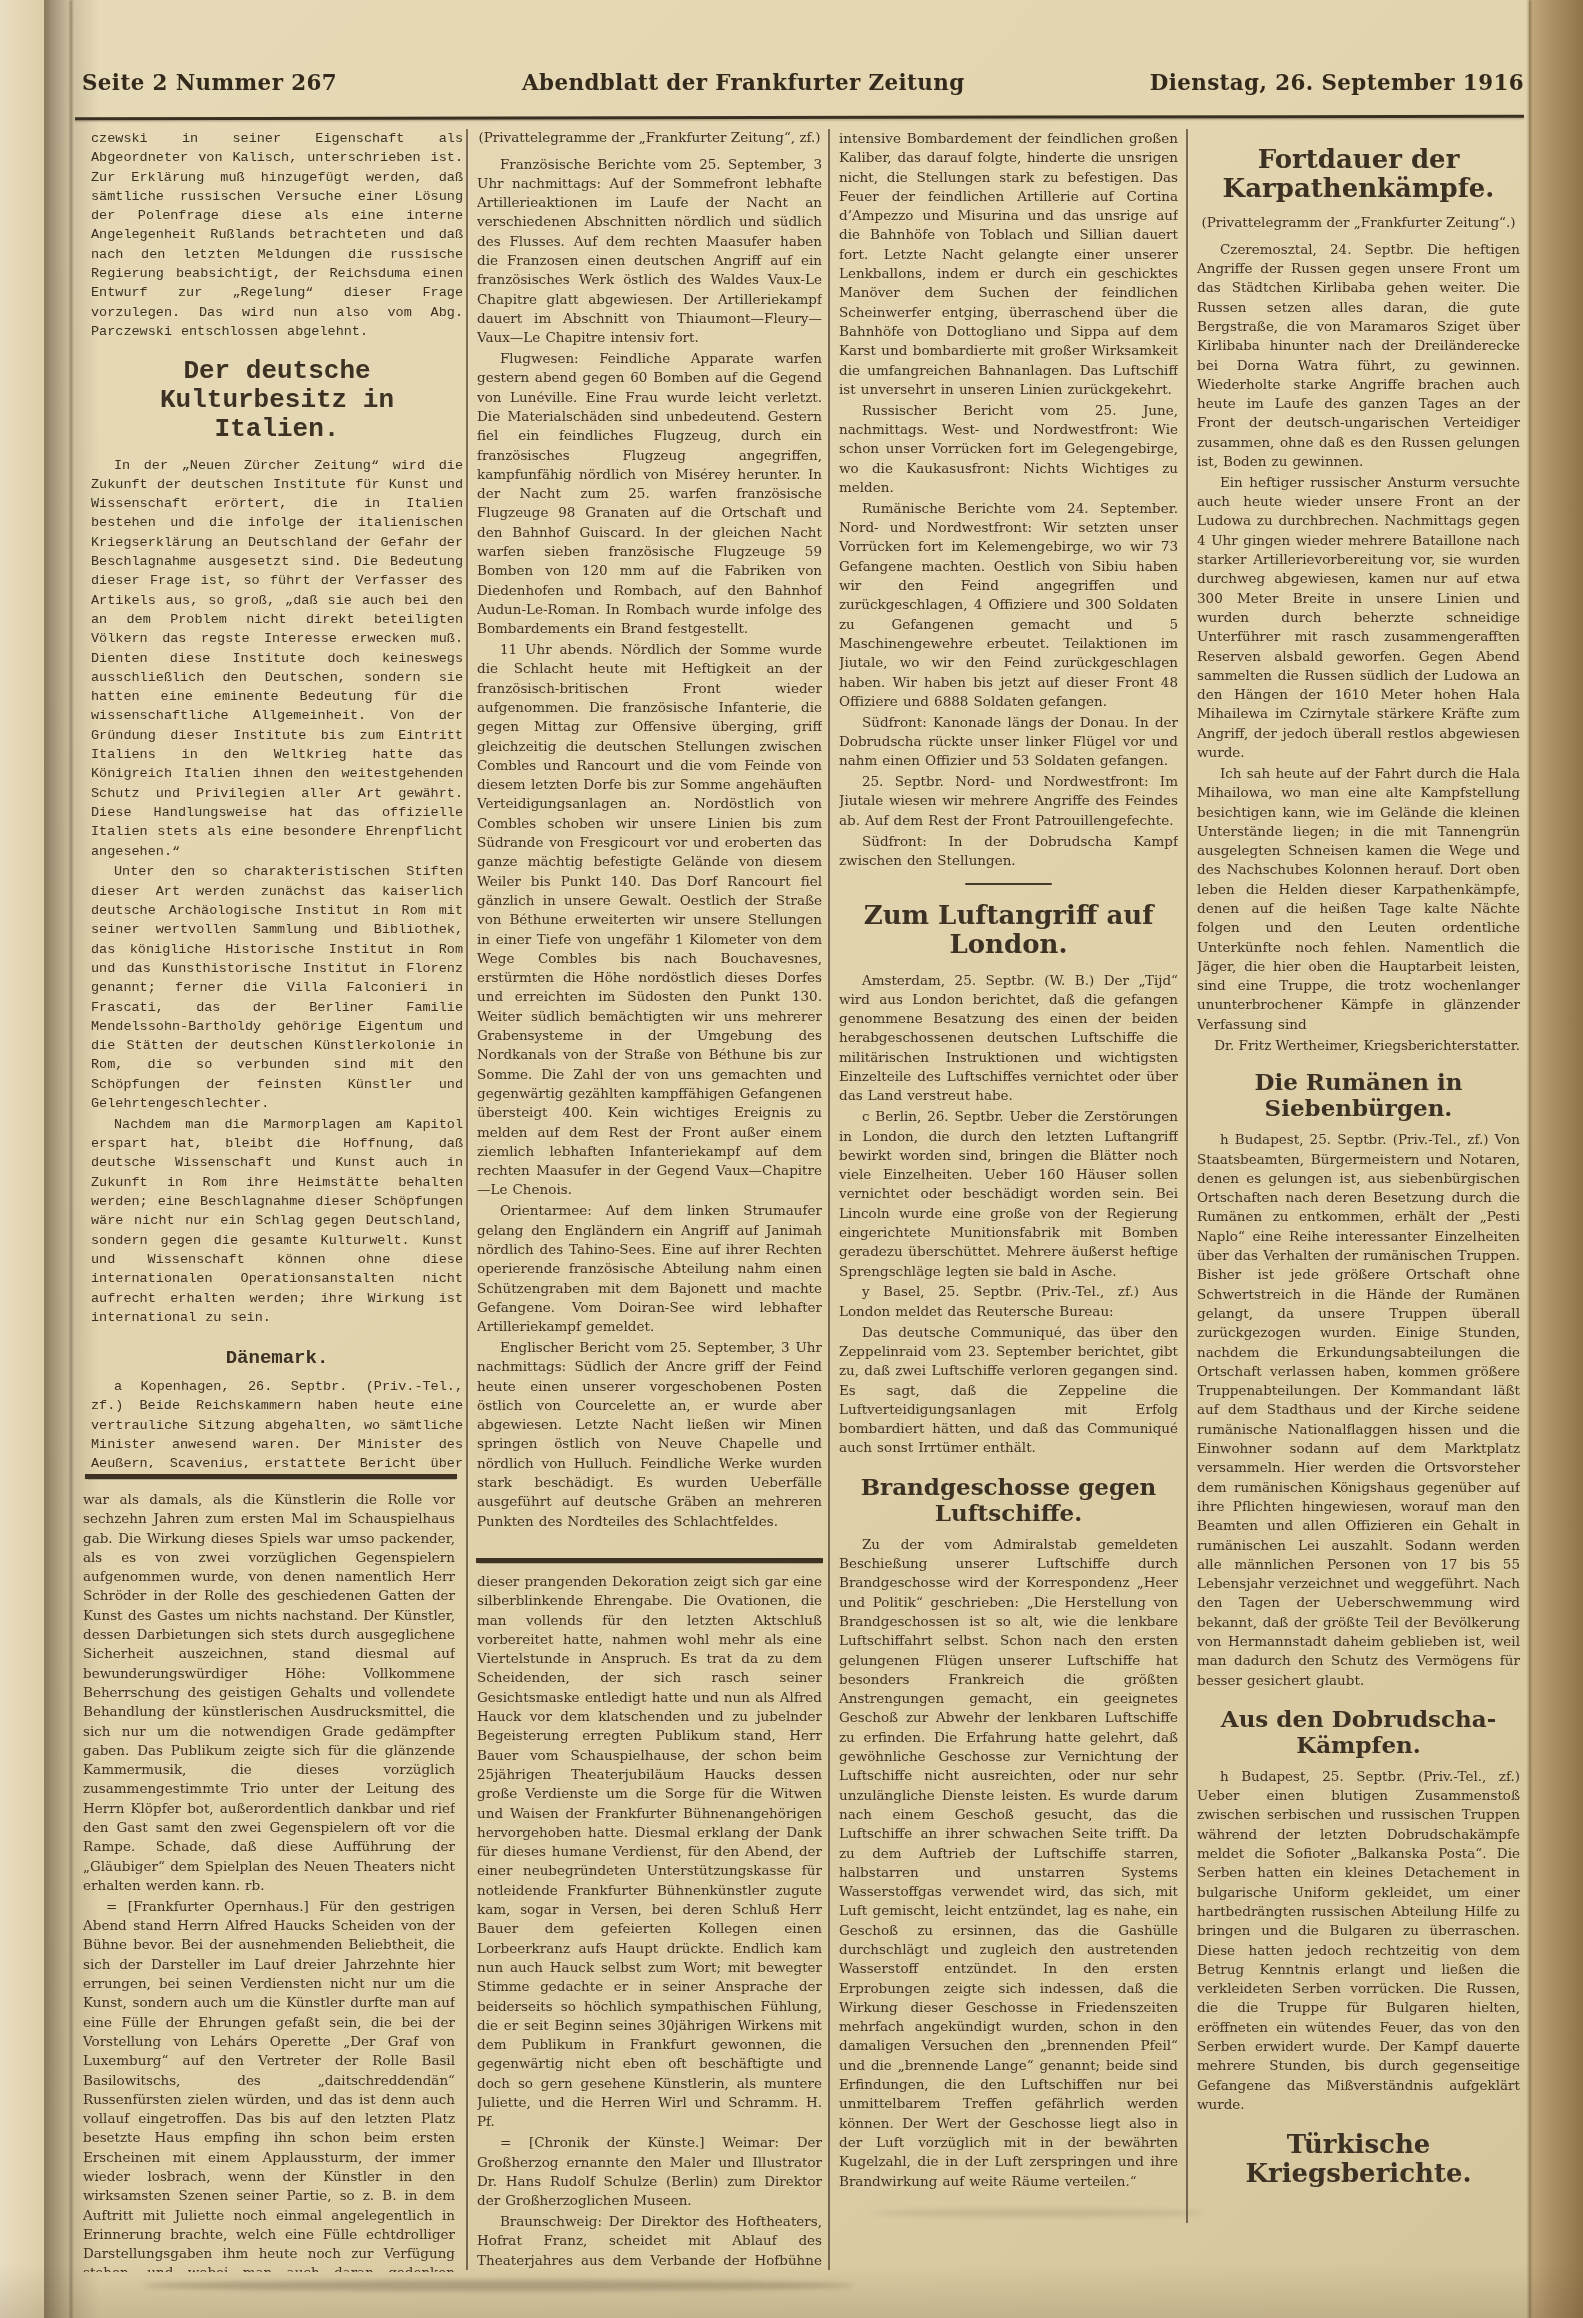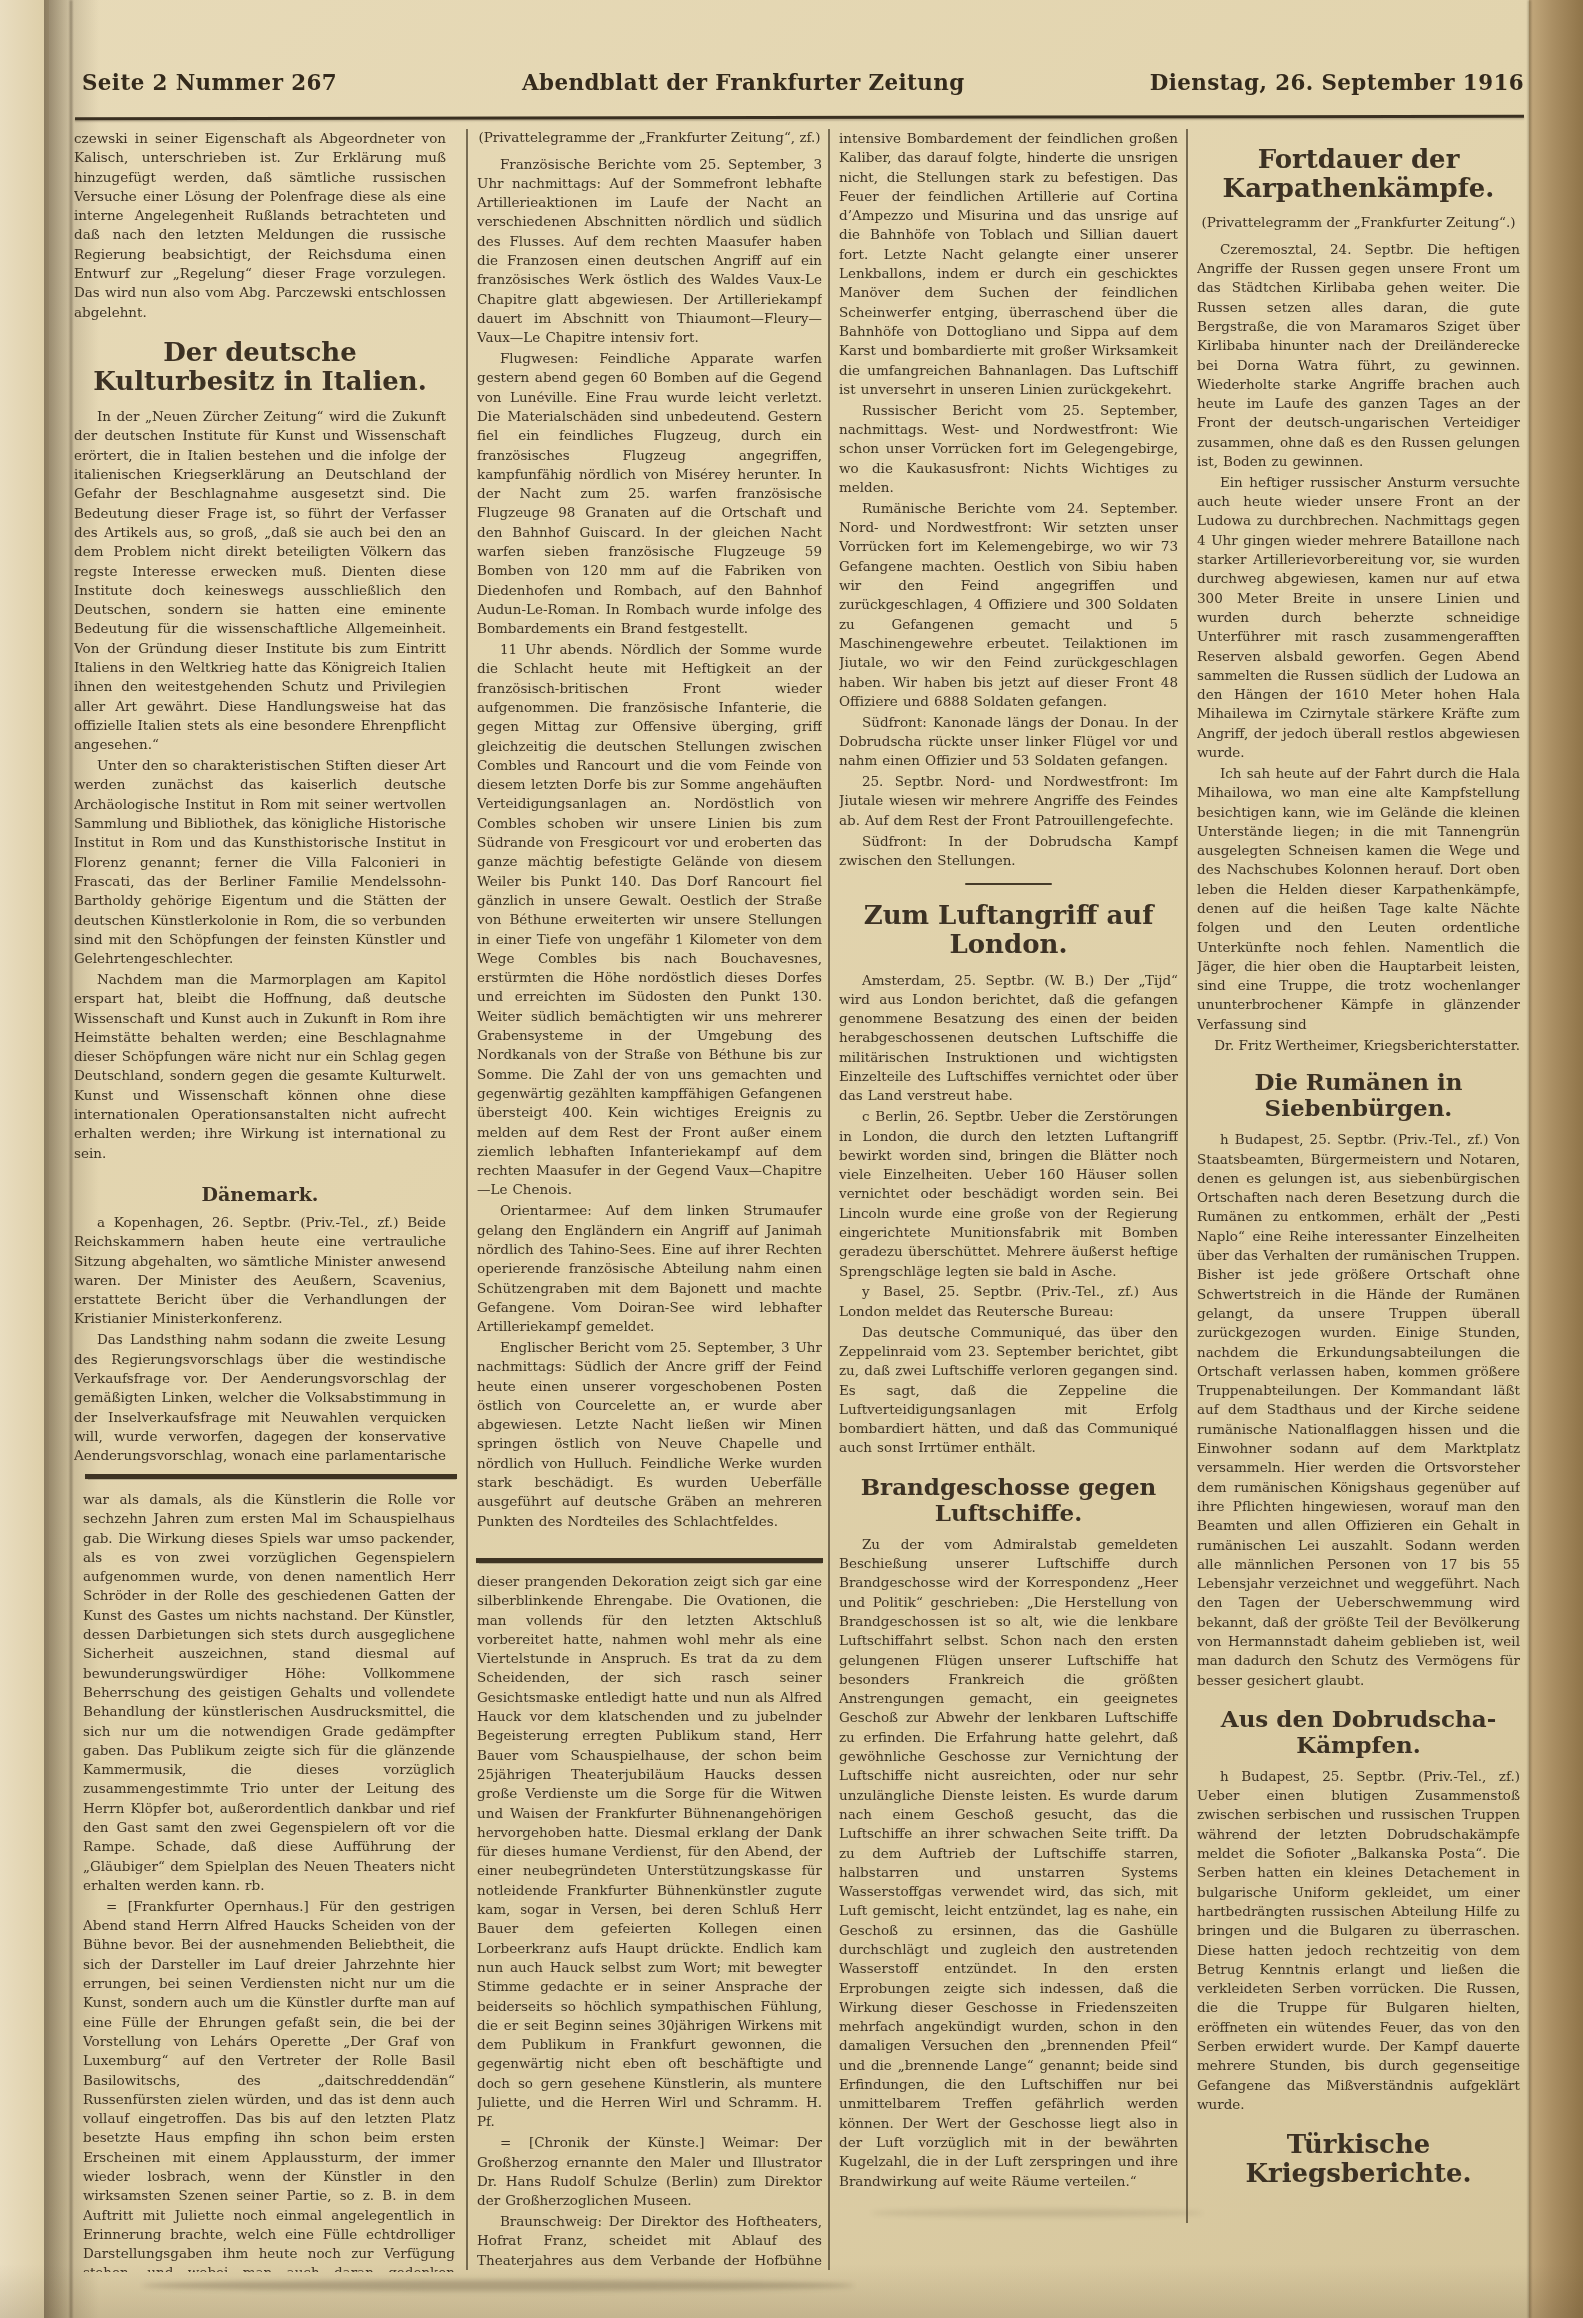--- a/index.html
+++ b/index.html
@@ -63,21 +63,21 @@
   </div>
   <div id="head-rule"></div>
 
   <div class="vrule" style="left:466px;top:129px;height:2141px;"></div>
   <div class="vrule" style="left:828px;top:129px;height:2141px;"></div>
   <div class="vrule" style="left:1186px;top:129px;height:2094px;"></div>
 
   <div class="thickrule" style="left:85px;top:1474px;width:372px;"></div>
   <div class="thickrule" style="left:476px;top:1558px;width:347px;"></div>
 
-  <div class="region" style="left:74px;top:129px;width:372px;height:1339px;">
+  <div class="region" style="left:91px;top:129px;width:372px;height:1339px;font-family:Liberation Mono, monospace;">
       <div class="blk pcont">czewski in seiner Eigenschaft als Abgeordneter von Kalisch, unterschrieben ist. Zur Erklärung muß hinzugefügt werden, daß sämtliche russischen Versuche einer Lösung der Polenfrage diese als eine interne Angelegenheit Rußlands betrachteten und daß nach den letzten Meldungen die russische Regierung beabsichtigt, der Reichsduma einen Entwurf zur „Regelung“ dieser Frage vorzulegen. Das wird nun also vom Abg. Parczewski entschlossen abgelehnt.</div>
       <div class="blk h1">Der deutsche Kulturbesitz in Italien.</div>
       <div class="blk p">In der „Neuen Zürcher Zeitung“ wird die Zukunft der deutschen Institute für Kunst und Wissenschaft erörtert, die in Italien bestehen und die infolge der italienischen Kriegserklärung an Deutschland der Gefahr der Beschlagnahme ausgesetzt sind. Die Bedeutung dieser Frage ist, so führt der Verfasser des Artikels aus, so groß, „daß sie auch bei den an dem Problem nicht direkt beteiligten Völkern das regste Interesse erwecken muß. Dienten diese Institute doch keineswegs ausschließlich den Deutschen, sondern sie hatten eine eminente Bedeutung für die wissenschaftliche Allgemeinheit. Von der Gründung dieser Institute bis zum Eintritt Italiens in den Weltkrieg hatte das Königreich Italien ihnen den weitestgehenden Schutz und Privilegien aller Art gewährt. Diese Handlungsweise hat das offizielle Italien stets als eine besondere Ehrenpflicht angesehen.“</div>
       <div class="blk p">Unter den so charakteristischen Stiften dieser Art werden zunächst das kaiserlich deutsche Archäologische Institut in Rom mit seiner wertvollen Sammlung und Bibliothek, das königliche Historische Institut in Rom und das Kunsthistorische Institut in Florenz genannt; ferner die Villa Falconieri in Frascati, das der Berliner Familie Mendelssohn-Bartholdy gehörige Eigentum und die Stätten der deutschen Künstlerkolonie in Rom, die so verbunden sind mit den Schöpfungen der feinsten Künstler und Gelehrtengeschlechter.</div>
       <div class="blk p">Nachdem man die Marmorplagen am Kapitol erspart hat, bleibt die Hoffnung, daß deutsche Wissenschaft und Kunst auch in Zukunft in Rom ihre Heimstätte behalten werden; eine Beschlagnahme dieser Schöpfungen wäre nicht nur ein Schlag gegen Deutschland, sondern gegen die gesamte Kulturwelt. Kunst und Wissenschaft können ohne diese internationalen Operationsanstalten nicht aufrecht erhalten werden; ihre Wirkung ist international zu sein.</div>
       <div class="blk h3">Dänemark.</div>
       <div class="blk p">a Kopenhagen, 26. Septbr. (Priv.-Tel., zf.) Beide Reichskammern haben heute eine vertrauliche Sitzung abgehalten, wo sämtliche Minister anwesend waren. Der Minister des Aeußern, Scavenius, erstattete Bericht über die Verhandlungen der Kristianier Ministerkonferenz.</div>
       <div class="blk p">Das Landsthing nahm sodann die zweite Lesung des Regierungsvorschlags über die westindische Verkaufsfrage vor. Der Aenderungsvorschlag der gemäßigten Linken, welcher die Volksabstimmung in der Inselverkaufsfrage mit Neuwahlen verquicken will, wurde verworfen, dagegen der konservative Aenderungsvorschlag, wonach eine parlamentarische Kommission mit sechswöchiger Arbeitsfrist zur Begutachtung der Inselverkaufsfrage ernannt werden, aber die Volksabstimmungs- und Wahlfrage späterer Regierungsinitiative überlassen werden soll, einstimmig angenommen. Für den konservativen Antrag stimmten nämlich nunmehr auch die gemäßigte Linke, die Radikalen und Sozialdemokraten, um, nachdem das Folkething den Regierungsvorschlag unverändert angenommen haben wird, zu ermöglichen, daß ein gemeinsamer Ausschuß beider Kammern die Sache weiter behandle.</div>
     </div>
   <div class="region" style="left:83px;top:1490px;width:372px;height:782px;">
@@ -92,21 +92,21 @@
       <div class="blk p">Orientarmee: Auf dem linken Strumaufer gelang den Engländern ein Angriff auf Janimah nördlich des Tahino-Sees. Eine auf ihrer Rechten operierende französische Abteilung nahm einen Schützengraben mit dem Bajonett und machte Gefangene. Vom Doiran-See wird lebhafter Artilleriekampf gemeldet.</div>
       <div class="blk p">Englischer Bericht vom 25. September, 3 Uhr nachmittags: Südlich der Ancre griff der Feind heute einen unserer vorgeschobenen Posten östlich von Courcelette an, er wurde aber abgewiesen. Letzte Nacht ließen wir Minen springen östlich von Neuve Chapelle und nördlich von Hulluch. Feindliche Werke wurden stark beschädigt. Es wurden Ueberfälle ausgeführt auf deutsche Gräben an mehreren Punkten des Nordteiles des Schlachtfeldes.</div>
     </div>
   <div class="region" style="left:477px;top:1572px;width:345px;height:700px;">
       <div class="blk pcont">dieser prangenden Dekoration zeigt sich gar eine silberblinkende Ehrengabe. Die Ovationen, die man vollends für den letzten Aktschluß vorbereitet hatte, nahmen wohl mehr als eine Viertelstunde in Anspruch. Es trat da zu dem Scheidenden, der sich rasch seiner Gesichtsmaske entledigt hatte und nun als Alfred Hauck vor dem klatschenden und zu jubelnder Begeisterung erregten Publikum stand, Herr Bauer vom Schauspielhause, der schon beim 25jährigen Theaterjubiläum Haucks dessen große Verdienste um die Sorge für die Witwen und Waisen der Frankfurter Bühnenangehörigen hervorgehoben hatte. Diesmal erklang der Dank für dieses humane Verdienst, für den Abend, der einer neubegründeten Unterstützungskasse für notleidende Frankfurter Bühnenkünstler zugute kam, sogar in Versen, bei deren Schluß Herr Bauer dem gefeierten Kollegen einen Lorbeerkranz aufs Haupt drückte. Endlich kam nun auch Hauck selbst zum Wort; mit bewegter Stimme gedachte er in seiner Ansprache der beiderseits so höchlich sympathischen Fühlung, die er seit Beginn seines 30jährigen Wirkens mit dem Publikum in Frankfurt gewonnen, die gegenwärtig nicht eben oft beschäftigte und doch so gern gesehene Künstlerin, als muntere Juliette, und die Herren Wirl und Schramm.   H. Pf.</div>
       <div class="blk p">= [Chronik der Künste.] Weimar: Der Großherzog ernannte den Maler und Illustrator Dr. Hans Rudolf Schulze (Berlin) zum Direktor der Großherzoglichen Museen.</div>
       <div class="blk p">Braunschweig: Der Direktor des Hoftheaters, Hofrat Franz, scheidet mit Ablauf des Theaterjahres aus dem Verbande der Hofbühne aus. An seine Stelle als Opernregisseur tritt Herr Benno Noeldechen, der bisher in gleicher Eigenschaft am Lübecker Stadttheater wirkte.</div>
     </div>
   <div class="region" style="left:839px;top:129px;width:339px;height:2090px;">
       <div class="blk pcont">intensive Bombardement der feindlichen großen Kaliber, das darauf folgte, hinderte die unsrigen nicht, die Stellungen stark zu befestigen. Das Feuer der feindlichen Artillerie auf Cortina d’Ampezzo und Misurina und das unsrige auf die Bahnhöfe von Toblach und Sillian dauert fort. Letzte Nacht gelangte einer unserer Lenkballons, indem er durch ein geschicktes Manöver dem Suchen der feindlichen Scheinwerfer entging, überraschend über die Bahnhöfe von Dottogliano und Sippa auf dem Karst und bombardierte mit großer Wirksamkeit die umfangreichen Bahnanlagen. Das Luftschiff ist unversehrt in unseren Linien zurückgekehrt.</div>
-      <div class="blk p">Russischer Bericht vom 25. September, nachmittags. West- und Nordwestfront: Wie schon unser Vorrücken fort im Gelegengebirge, wo die Kaukasusfront: Nichts Wichtiges zu melden.</div>
+      <div class="blk p">Russischer Bericht vom 25. June, nachmittags. West- und Nordwestfront: Wie schon unser Vorrücken fort im Gelegengebirge, wo die Kaukasusfront: Nichts Wichtiges zu melden.</div>
       <div class="blk p">Rumänische Berichte vom 24. September. Nord- und Nordwestfront: Wir setzten unser Vorrücken fort im Kelemengebirge, wo wir 73 Gefangene machten. Oestlich von Sibiu haben wir den Feind angegriffen und zurückgeschlagen, 4 Offiziere und 300 Soldaten zu Gefangenen gemacht und 5 Maschinengewehre erbeutet. Teilaktionen im Jiutale, wo wir den Feind zurückgeschlagen haben. Wir haben bis jetzt auf dieser Front 48 Offiziere und 6888 Soldaten gefangen.</div>
       <div class="blk p">Südfront: Kanonade längs der Donau. In der Dobrudscha rückte unser linker Flügel vor und nahm einen Offizier und 53 Soldaten gefangen.</div>
       <div class="blk p">25. Septbr. Nord- und Nordwestfront: Im Jiutale wiesen wir mehrere Angriffe des Feindes ab. Auf dem Rest der Front Patrouillengefechte.</div>
       <div class="blk p">Südfront: In der Dobrudscha Kampf zwischen den Stellungen.</div>
       <div class="blk divider"></div>
       <div class="blk h1">Zum Luftangriff auf London.</div>
       <div class="blk p">Amsterdam, 25. Septbr. (W. B.) Der „Tijd“ wird aus London berichtet, daß die gefangen genommene Besatzung des einen der beiden herabgeschossenen deutschen Luftschiffe die militärischen Instruktionen und wichtigsten Einzelteile des Luftschiffes vernichtet oder über das Land verstreut habe.</div>
       <div class="blk p">c Berlin, 26. Septbr. Ueber die Zerstörungen in London, die durch den letzten Luftangriff bewirkt worden sind, bringen die Blätter noch viele Einzelheiten. Ueber 160 Häuser sollen vernichtet oder beschädigt worden sein. Bei Lincoln wurde eine große von der Regierung eingerichtete Munitionsfabrik mit Bomben geradezu überschüttet. Mehrere äußerst heftige Sprengschläge legten sie bald in Asche.</div>
       <div class="blk p">y Basel, 25. Septbr. (Priv.-Tel., zf.) Aus London meldet das Reutersche Bureau:</div>
       <div class="blk p">Das deutsche Communiqué, das über den Zeppelinraid vom 23. September berichtet, gibt zu, daß zwei Luftschiffe verloren gegangen sind. Es sagt, daß die Zeppeline die Luftverteidigungsanlagen mit Erfolg bombardiert hätten, und daß das Communiqué auch sonst Irrtümer enthält.</div>

